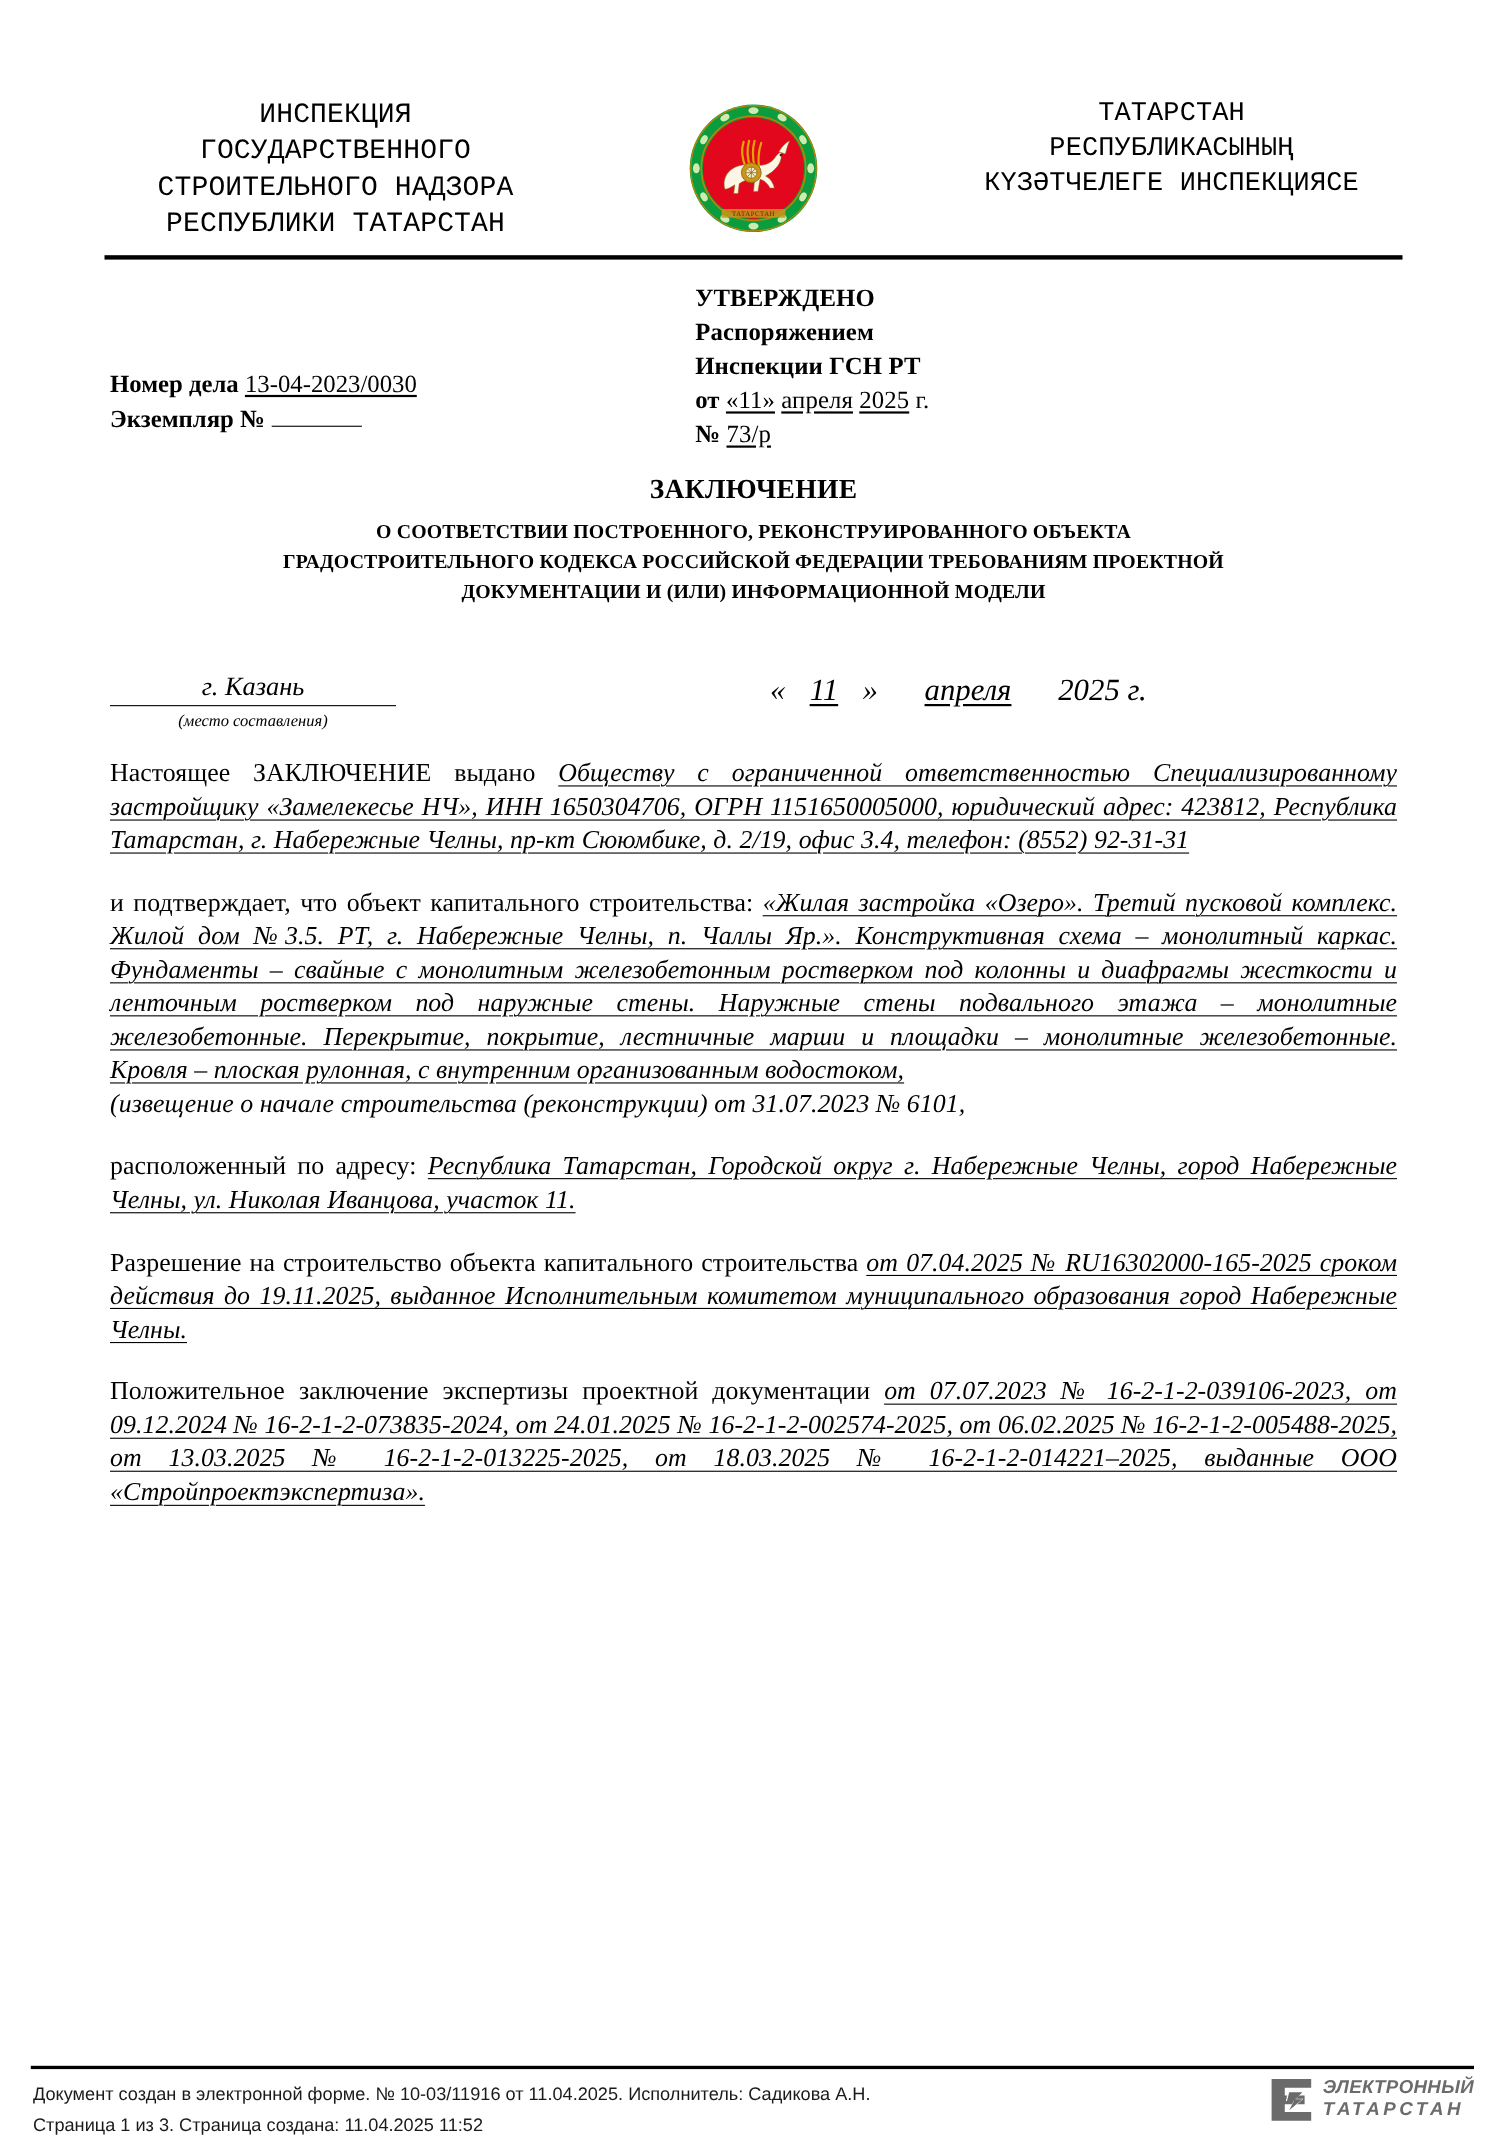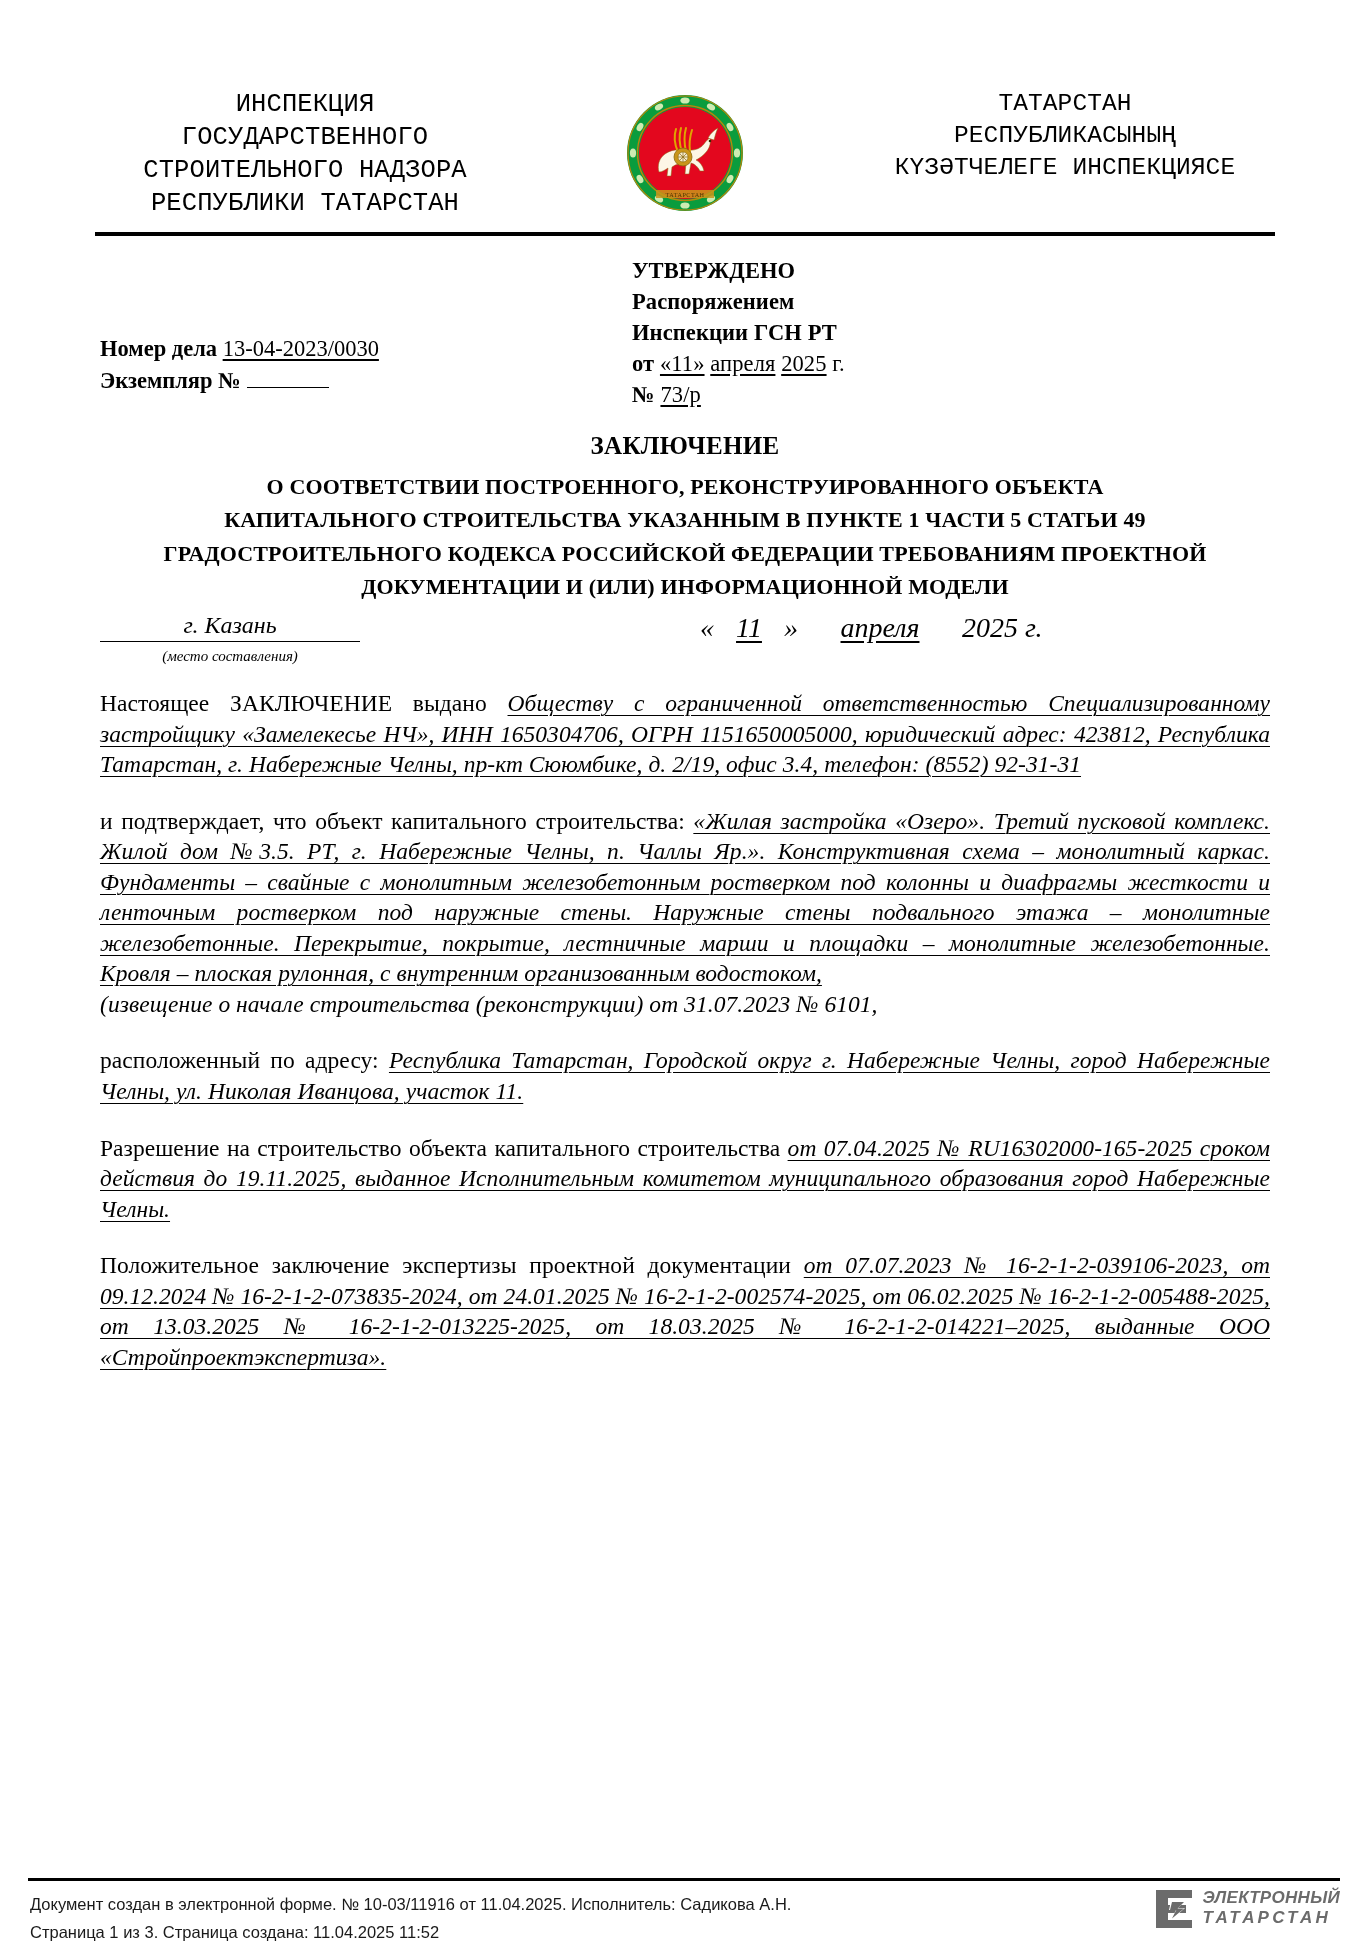--- a/index.html
+++ b/index.html
@@ -107,21 +107,21 @@
     font-size: 25px;
     font-weight: bold;
     letter-spacing: 0.3px;
   }
   .subtitle {
     position: absolute;
     left: 95px;
     top: 470px;
     width: 1180px;
     text-align: center;
-    font-size: 22px;
+    font-size: 18px;
     font-weight: bold;
     line-height: 1.52;
     letter-spacing: 0.15px;
   }
   .subtitle div { white-space: nowrap; }
 
   
   .placedate {
     position: absolute;
     left: 95px;
@@ -314,21 +314,20 @@
       <span class="val">13-04-2023/0030</span>
     </div>
     <div><span>Экземпляр №</span><span class="blankline"></span>
     </div>
   </div>
 
   <div class="title">ЗАКЛЮЧЕНИЕ</div>
 
   <div class="subtitle">
     <div>О СООТВЕТСТВИИ ПОСТРОЕННОГО, РЕКОНСТРУИРОВАННОГО ОБЪЕКТА</div>
-    <div>КАПИТАЛЬНОГО СТРОИТЕЛЬСТВА УКАЗАННЫМ В ПУНКТЕ 1 ЧАСТИ 5 СТАТЬИ 49</div>
     <div>ГРАДОСТРОИТЕЛЬНОГО КОДЕКСА РОССИЙСКОЙ ФЕДЕРАЦИИ ТРЕБОВАНИЯМ ПРОЕКТНОЙ</div>
     <div>ДОКУМЕНТАЦИИ И (ИЛИ) ИНФОРМАЦИОННОЙ МОДЕЛИ</div>
   </div>
 
   <div class="placedate">
     <div class="place">г. Казань</div>
     <div class="placecap">(место составления)</div>
     <div class="datelbl"><span>«</span>
       <span class="dl" style="width:56px;text-align:center">11</span>
       <span>»</span>

